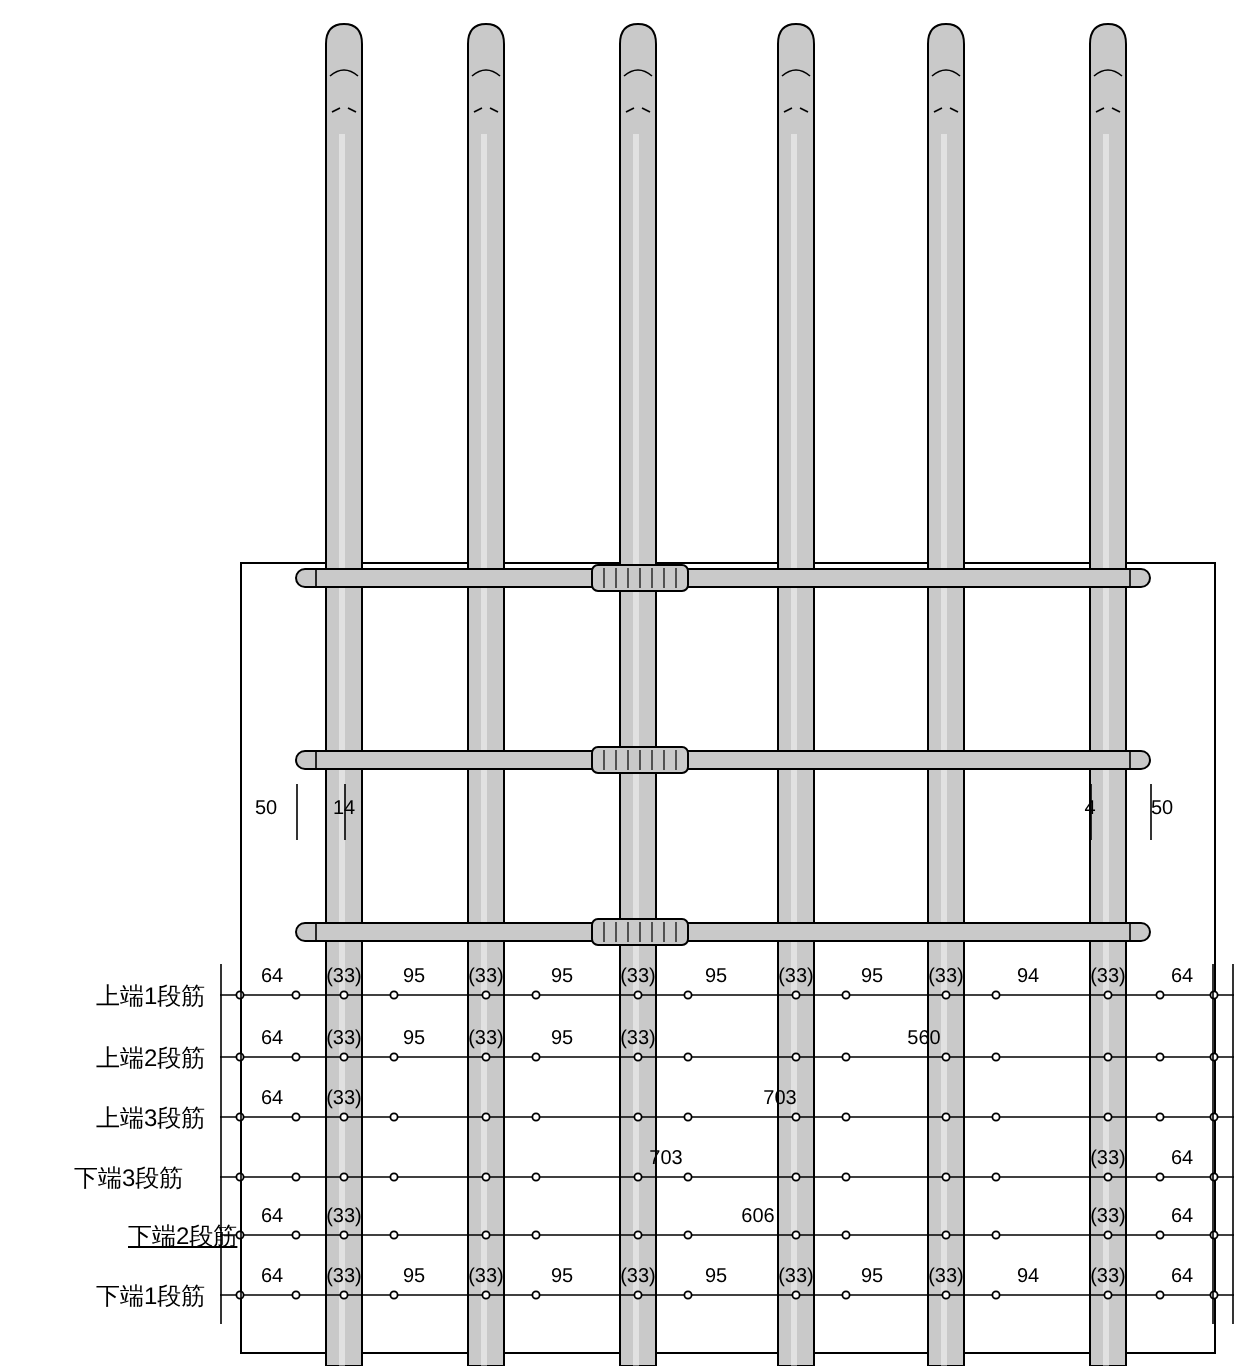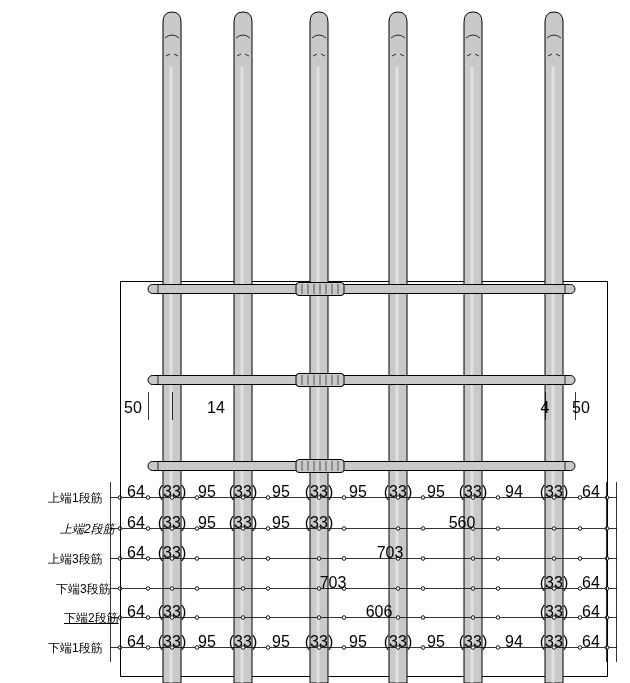--- a/index.html
+++ b/index.html
@@ -1,20 +1,20 @@
 <!DOCTYPE html>
 <html><head>
 <meta charset="utf-8">
 <style>
   html,body{margin:0;padding:0;background:#ffffff;}
   body{width:630px;height:683px;font-family:"Liberation Sans",sans-serif;}
   #stage{position:relative;width:630px;height:683px;overflow:hidden;}
   svg{position:absolute;left:0;top:0;}
   .rowlabel{position:absolute;font-size:12px;color:#000;white-space:nowrap;text-align:left;margin-left:32px;}
-  .dim{position:absolute;font-size:16px;color:#000;white-space:nowrap;text-align:center;}
+  .dim{position:absolute;font-size:10px;color:#000;white-space:nowrap;text-align:center;}
 </style>
 </head>
 <body>
 
 <div id="stage">
 
   <svg id="art" width="630" height="683" viewBox="0 0 630 683">
       <rect x="120.5" y="281.5" width="487" height="395" fill="none" stroke="#000" stroke-width="1"></rect>
       <g>
         <path d="M 163 683 L 163 22 Q 163 12 172 12 Q 181 12 181 22 L 181 683 Z" fill="#c9c9c9" stroke="#000000" stroke-width="1"></path>
@@ -217,28 +217,28 @@
         <circle cx="580" cy="647.5" r="1.8" fill="#fff" stroke="#000" stroke-width="0.9"></circle>
         <circle cx="607" cy="647.5" r="1.8" fill="#fff" stroke="#000" stroke-width="0.9"></circle>
       </g>
       <line x1="110.5" y1="482" x2="110.5" y2="662" stroke="#000" stroke-width="0.8"></line>
       <line x1="120.5" y1="482" x2="120.5" y2="662" stroke="#000" stroke-width="0.8"></line>
       <line x1="606.5" y1="482" x2="606.5" y2="662" stroke="#000" stroke-width="0.8"></line>
       <line x1="616.5" y1="482" x2="616.5" y2="662" stroke="#000" stroke-width="0.8"></line>
     </svg>
 
   <div class="rowlabel" style="left:16px;top:490px;">上端1段筋</div>
-  <div class="rowlabel" style="left:28px;top:521px;font-style:italic;">上端2段筋</div>
+  <div class="rowlabel" style="left:16px;top:521px;">上端2段筋</div>
   <div class="rowlabel" style="left:16px;top:551px;">上端3段筋</div>
-  <div class="rowlabel" style="left:24px;top:581px;">下端3段筋</div>
+  <div class="rowlabel" style="left:5px;top:581px;">下端3段筋</div>
   <div class="rowlabel" style="left:32px;top:610px;text-decoration:underline;">下端2段筋</div>
   <div class="rowlabel" style="left:16px;top:640px;text-align:center;">下端1段筋</div>
 
   <div class="dim" style="left:123px;top:399px;width:20px;">50</div>
-  <div class="dim" style="left:162px;top:399px;width:20px;margin-left:44px;">14</div>
+  <div class="dim" style="left:162px;top:399px;width:20px;">14</div>
   <div class="dim" style="left:535px;top:399px;width:20px;">4</div>
   <div class="dim" style="left:571px;top:399px;width:20px;">50</div>
 
   <div id="dimtexts">
       <div class="dim" style="left: 112px; top: 483px; width: 48px;">64</div>
       <div class="dim" style="left: 148px; top: 483px; width: 48px;">(33)</div>
       <div class="dim" style="left: 183px; top: 483px; width: 48px;">95</div>
       <div class="dim" style="left: 219px; top: 483px; width: 48px;">(33)</div>
       <div class="dim" style="left: 257px; top: 483px; width: 48px;">95</div>
       <div class="dim" style="left: 295px; top: 483px; width: 48px;">(33)</div>

